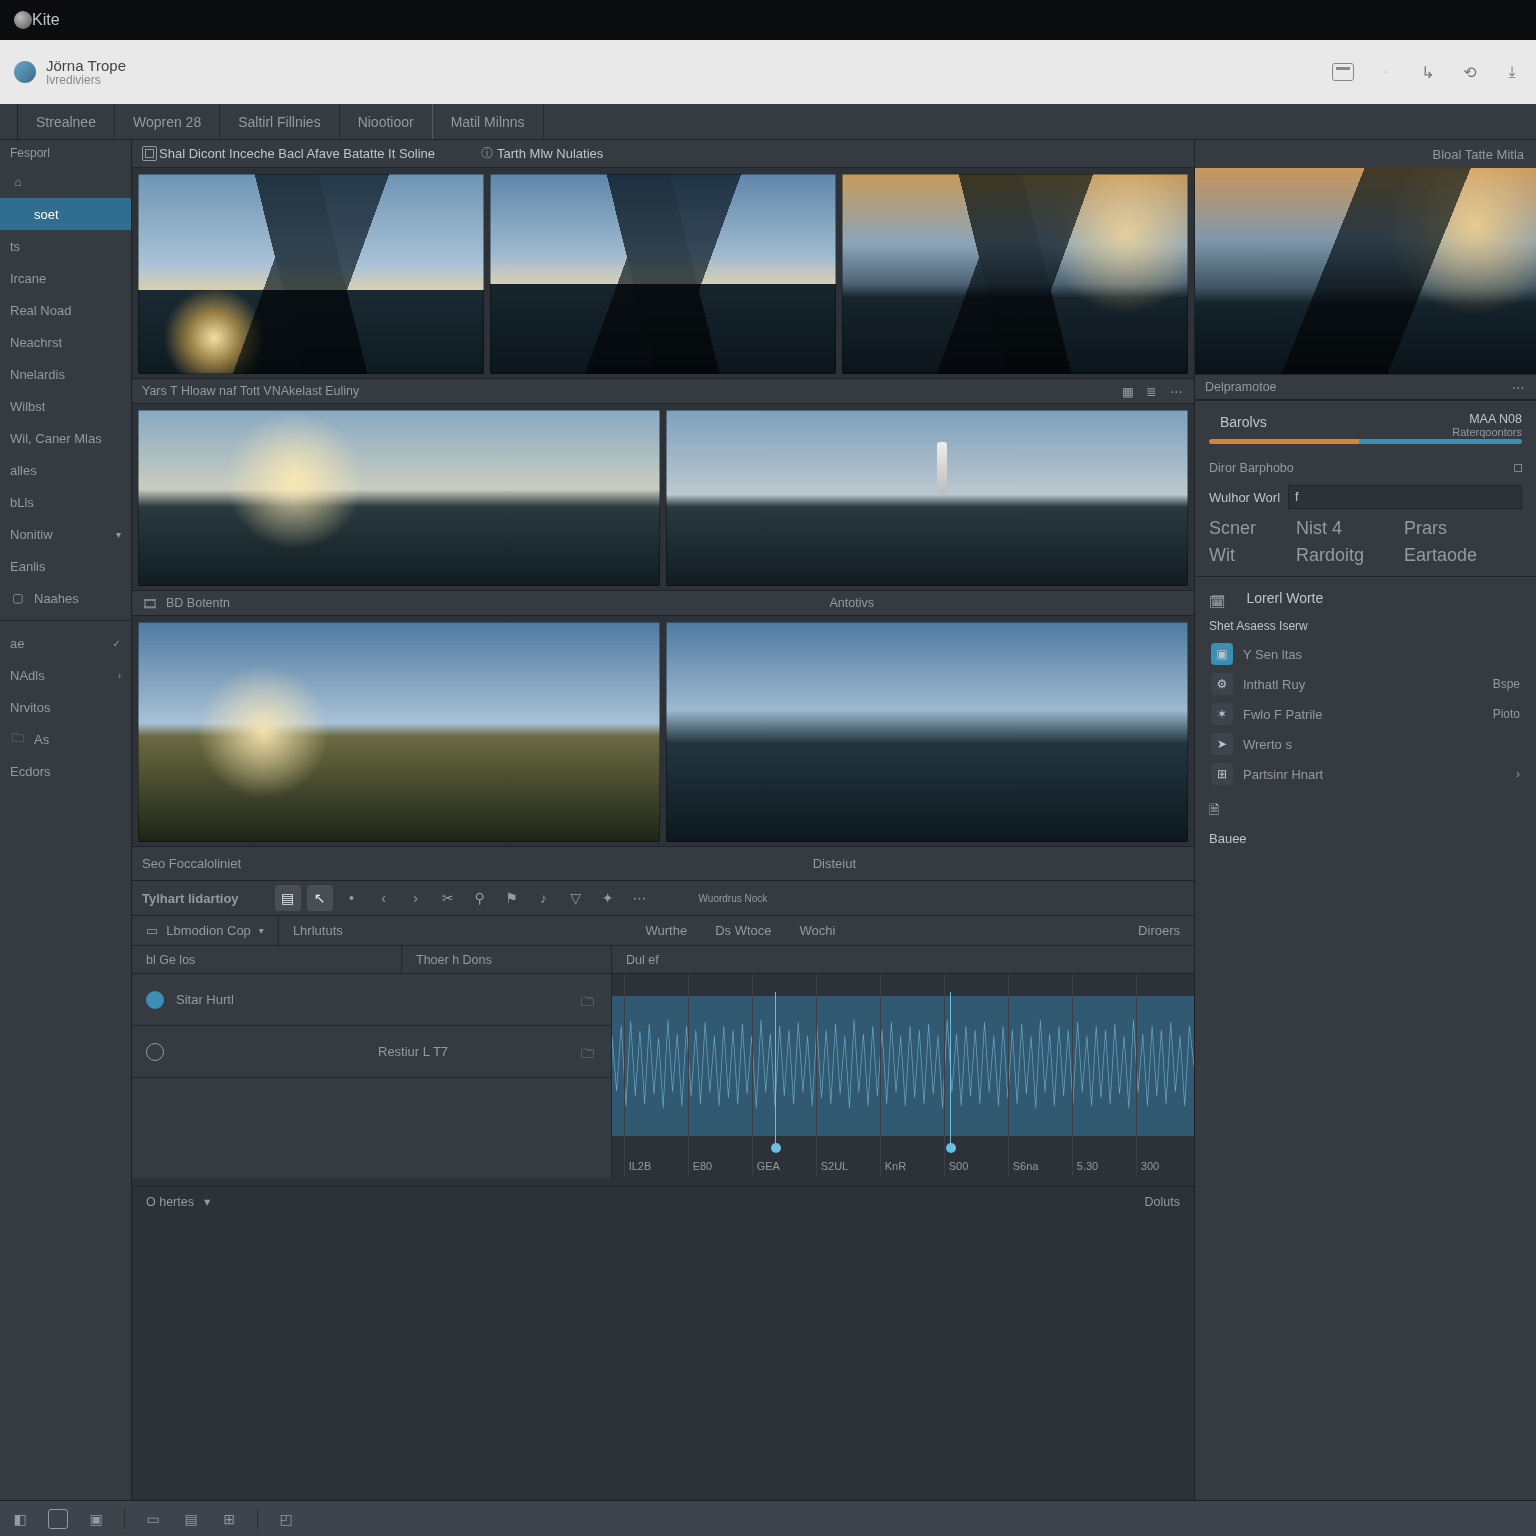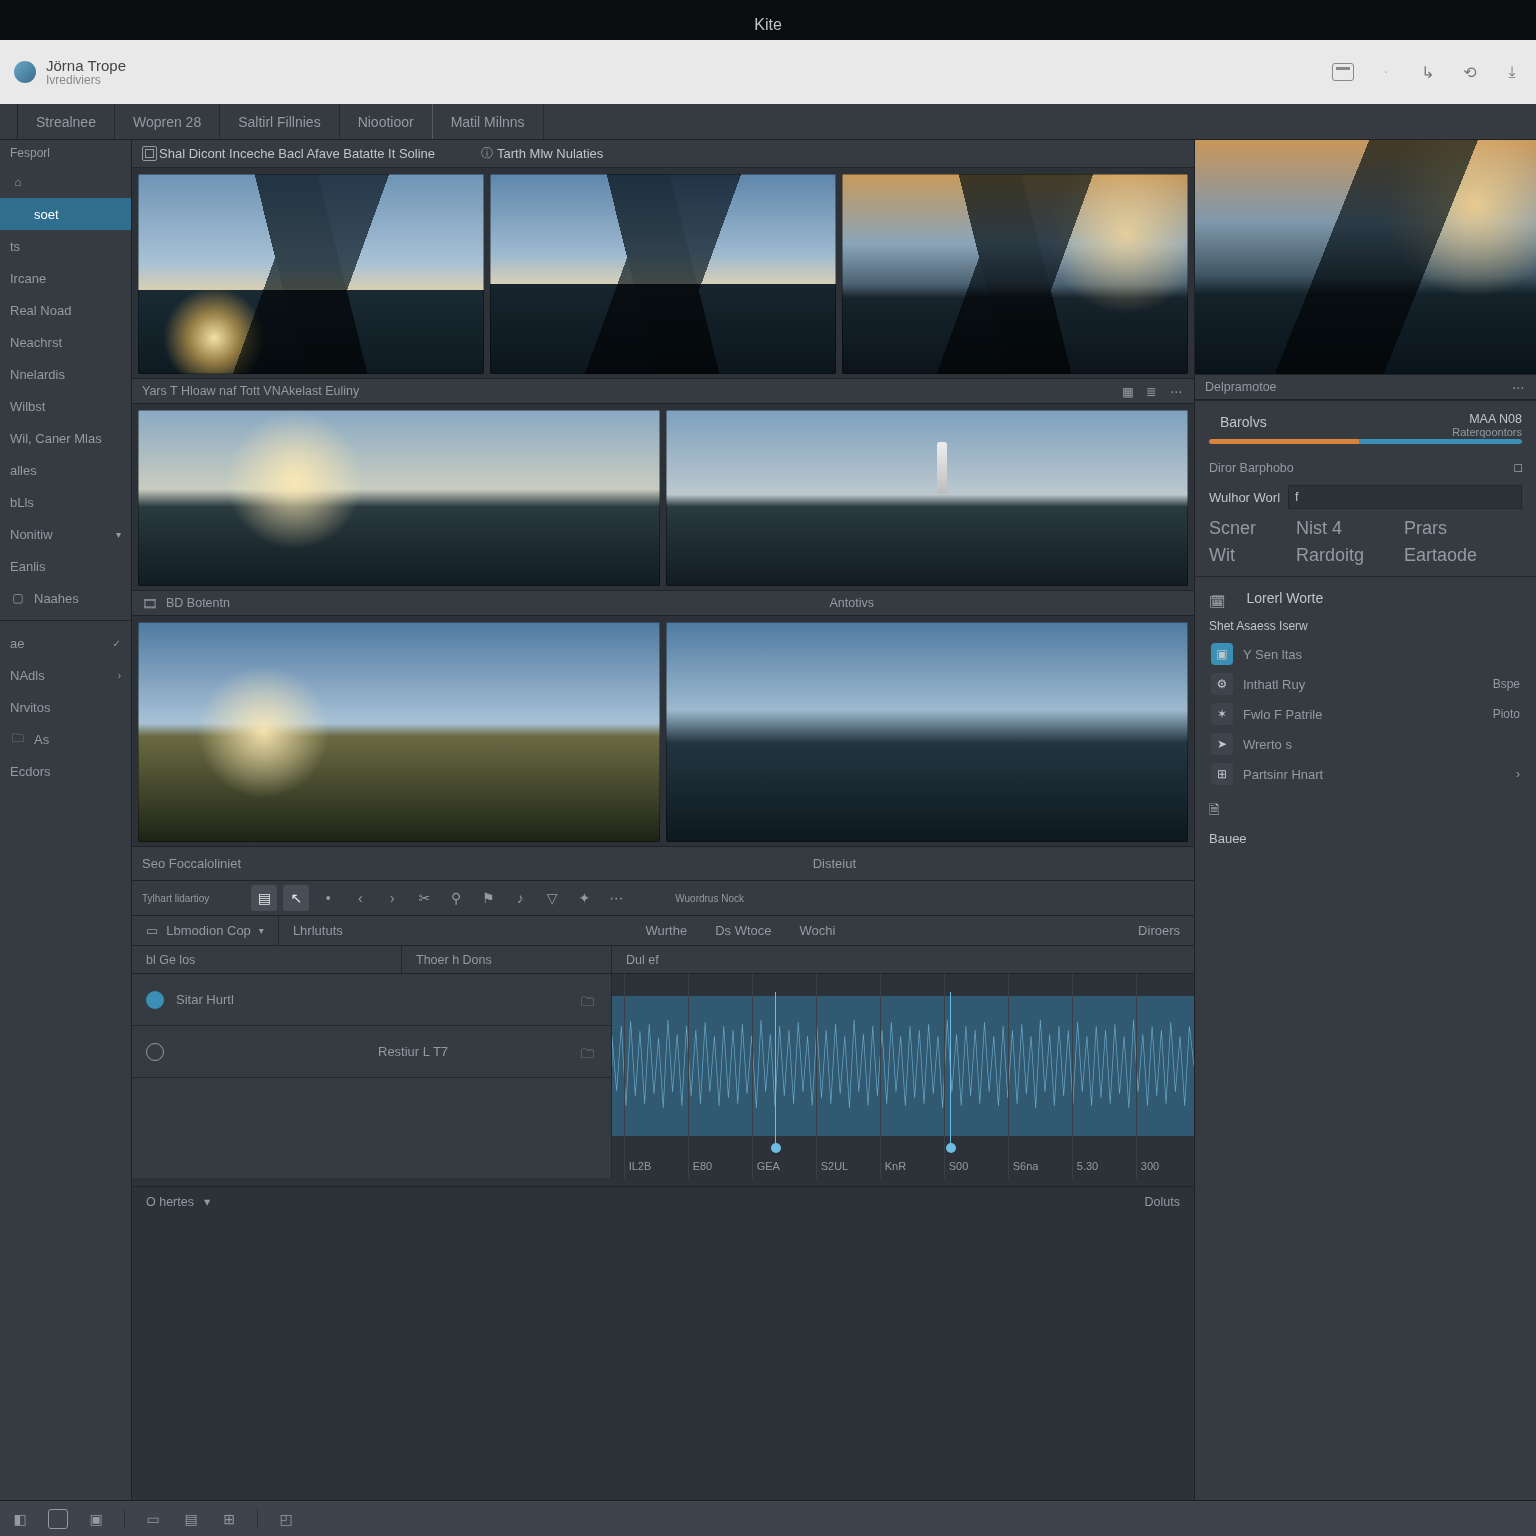--- a/index.html
+++ b/index.html
@@ -15,21 +15,21 @@
     --accent:#3b8fb5;
     --accent-light:#6dbde0;
     --orange:#d8833c;
     --chrome:#e9e9e9;
   }
   *{box-sizing:border-box;font-family:"Segoe UI",Arial,sans-serif;}
   html,body{margin:0;padding:0;background:#111;}
   .screen{width:1536px;height:1536px;background:var(--bg-0);position:relative;overflow:hidden;}
 
   
-  .titlebar{height:40px;background:#0b0c0d;display:flex;align-items:center;padding:0 14px;color:var(--txt-1);font-size:16px;gap:16px;flex-direction:column;}
+  .titlebar{height:40px;background:#0b0c0d;display:flex;align-items:center;padding:0 14px;color:var(--txt-1);font-size:16px;gap:0;}
   .titlebar .logo{width:18px;height:18px;border-radius:50%;background:radial-gradient(circle at 35% 35%,#bbb,#555);}
   .titlebar-close{margin-left:auto;width:14px;height:14px;position:relative;}
 
   
   .chrome{height:64px;background:var(--chrome);display:flex;align-items:center;padding:0 14px;gap:10px;color:#555;}
   .chrome .fav{width:22px;height:22px;border-radius:50%;background:linear-gradient(135deg,#6aa8c8,#3a6b88);}
   .chrome .doc{font-size:15px;line-height:1.05;}
   .chrome .doc .t1{color:#444;}
   .chrome .doc .t2{color:#888;font-size:12px;}
   .chrome .right{margin-left:auto;display:flex;align-items:center;gap:22px;}
@@ -131,21 +131,21 @@
   .bar .b{left:48%;width:52%;background:var(--accent);}
 
   .insp-list .li{display:flex;align-items:center;height:30px;gap:10px;padding:0 2px;}
   .insp-list .li .licon{width:22px;height:22px;border-radius:4px;background:var(--bg-3);display:flex;align-items:center;justify-content:center;font-size:12px;color:var(--txt-1);}
   .insp-list .li.hl .licon{background:var(--accent);}
   .insp-list .li .txt{color:var(--txt-2);}
   .insp-list .li .rtxt{margin-left:auto;color:var(--txt-2);font-size:12px;}
 
   
   .toolbar{height:36px;background:var(--bg-2);border-top:1px solid #1f2327;border-bottom:1px solid #1f2327;display:flex;align-items:center;padding:0 10px;gap:6px;}
-  .toolbar .tlabel{font-size:10px;color:var(--txt-2);margin-right:6px;}
+  .toolbar .tlabel{font-size:13px;color:var(--txt-2);font-weight:bold;}
   .toolbar .tbtn{width:26px;height:26px;border-radius:3px;display:flex;align-items:center;justify-content:center;color:var(--txt-2);font-size:14px;}
   .toolbar .tbtn.active{background:var(--bg-4);color:var(--txt-0);}
   .toolbar .tgap{width:24px;}
   .toolbar .tword{font-size:10px;color:var(--txt-2);margin:0 10px;}
 
   
   .timeline{height:300px;background:var(--bg-1);display:flex;flex-direction:column;}
   .tl-head{height:30px;background:var(--bg-2);border-bottom:1px solid #22262a;display:flex;align-items:center;font-size:13px;color:var(--txt-2);}
   .tl-head .seg{padding:0 14px;display:flex;align-items:center;gap:8px;height:100%;border-right:1px solid #23282d;}
   .tl-head .seg .dd{font-size:10px;}
@@ -462,20 +462,23 @@
           <span>O hertes</span>
           <span class="hicon">▾</span>
           <span class="spacer"></span>
           <span class="time">Doluts</span>
         </div>
       </div>
     </div>
 
     <div class="inspector">
       <div class="insp-top">
+        <div class="toprow">
+              <span>Bloal Tatte Mitla</span>
+            </div>
         <div class="insp-img"></div>
       </div>
 
       <div class="strip-head" style="justify-content:space-between">
         <span>Delpramotoe</span>
         <span class="mini">⋯</span>
       </div>
 
       <div class="insp-sec">
         <div class="insp-row">

